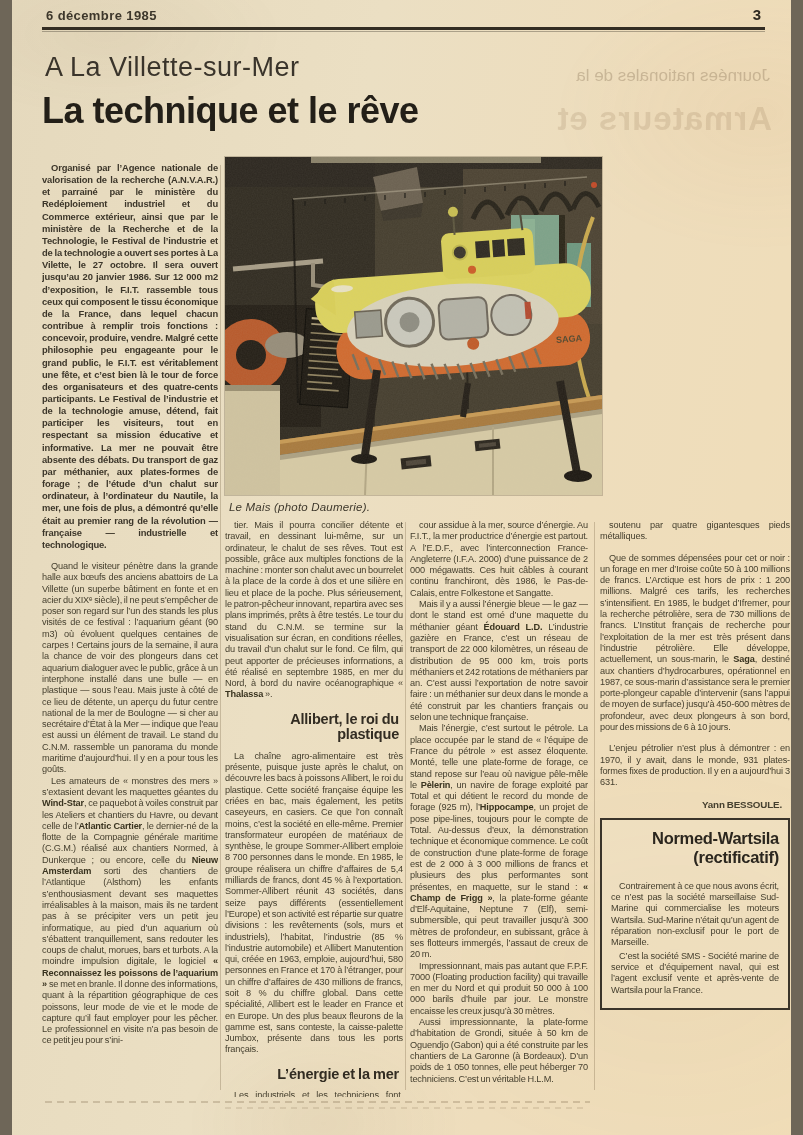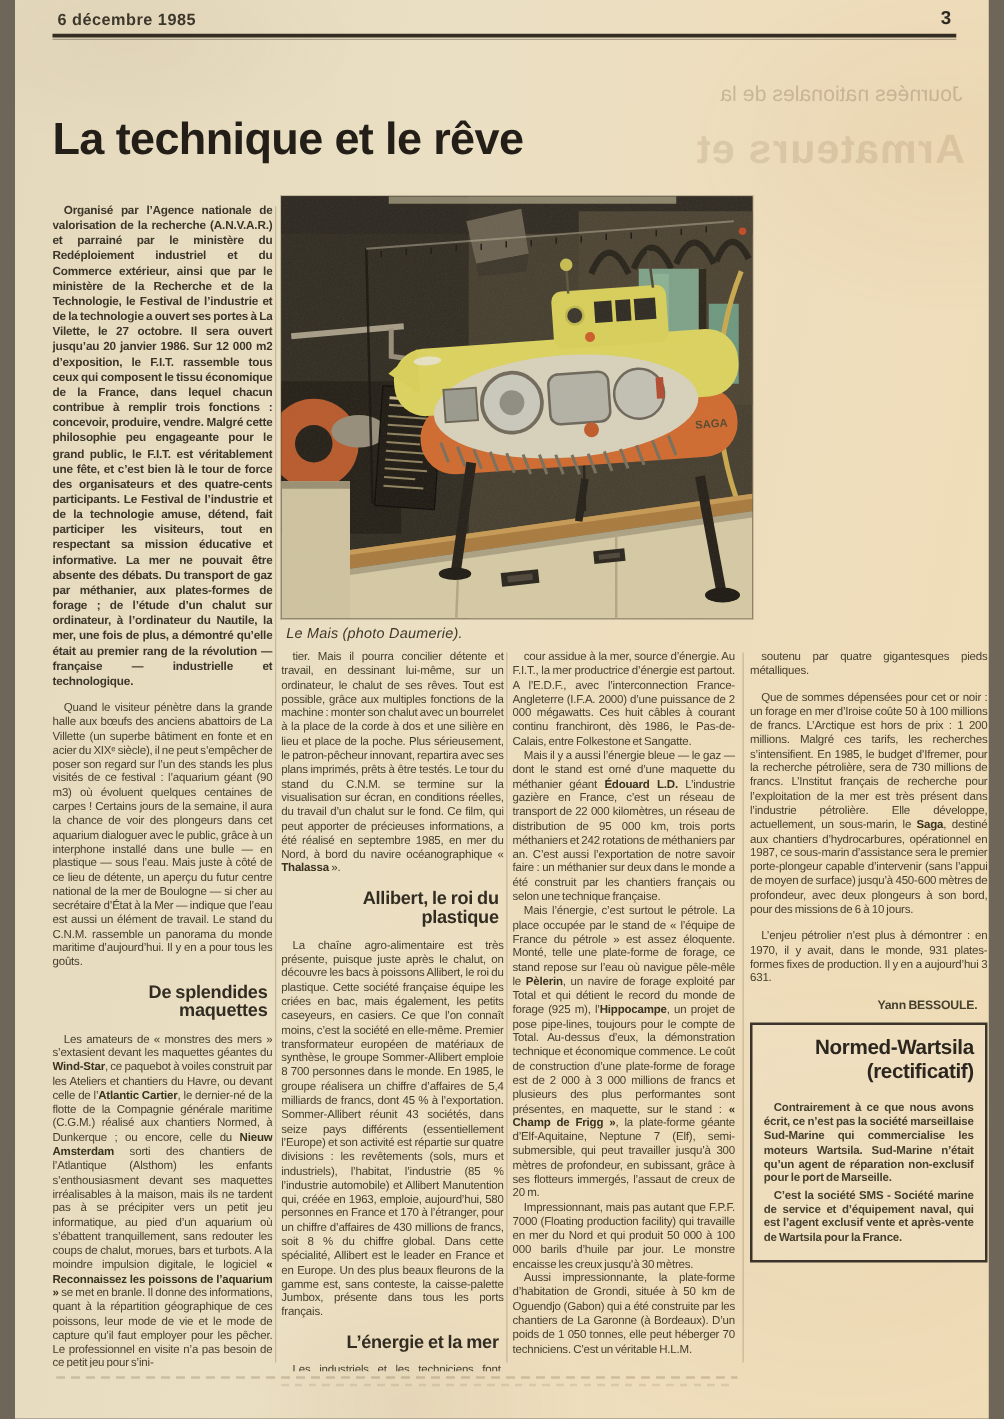--- a/index.html
+++ b/index.html
@@ -42,39 +42,40 @@
   
   .vrule{position:absolute;width:1px;background:rgba(115,95,65,.30);}
   
   .photo{position:absolute;left:213px;top:157px;width:377px;height:338px;background:#463f30;box-shadow:0 0 0 1px rgba(70,60,40,.25);}
   .photo svg{display:block;width:100%;height:100%;}
   .caption{position:absolute;left:217px;top:501px;font-style:italic;font-size:11.5px;color:#3e382c;letter-spacing:.2px;}
   
   .box{border:2px solid #3a342a;padding:8px 9px 10px;margin-top:8px;background:rgba(242,230,202,.35);}
   .box-heading{font-weight:bold;font-size:16.5px;line-height:19px;letter-spacing:-.3px;color:#2b261e;
     text-align:right;text-indent:0 !important;margin:1px 0 14px !important;}
-  .box p{margin:0 0 2px !important;text-indent:8px;font-size:9.2px;line-height:11.3px;font-weight:bold;}
+  .box p{margin:0 0 2px !important;text-indent:8px;font-size:9.2px;line-height:11.3px;}
   
   .showdash{position:absolute;left:33px;top:1101px;width:545px;height:2px;opacity:.45;
     background:repeating-linear-gradient(90deg,rgba(110,88,58,.55) 0 7px,transparent 7px 12px);}
   .showdash2{position:absolute;left:213px;top:1107px;width:360px;height:2px;opacity:.3;
     background:repeating-linear-gradient(90deg,rgba(110,88,58,.5) 0 6px,transparent 6px 11px);}
 </style>
 </head>
 <body>
 
 <div class="page">
 
   <div class="date">6 décembre 1985</div>
   <div class="pagenum">3</div>
   <div class="rule"></div>
 
   <div class="ghost ghost1">Journées nationales de la</div>
   <div class="ghost ghost2">Armateurs et</div>
 
+  <div class="kicker">A La Villette-sur-Mer</div>
   <h1 class="headline" style="margin:0;">La technique et le rêve</h1>
 
   <div class="photo">
     <svg viewBox="0 0 377 338" preserveAspectRatio="none">
       <defs>
         <filter id="grain">
             <feTurbulence type="fractalNoise" baseFrequency="0.8" numOctaves="2" stitchTiles="stitch"></feTurbulence>
           <feColorMatrix type="matrix" values="0 0 0 0 0.55  0 0 0 0 0.5  0 0 0 0 0.4  0 0 0 0.35 0"></feColorMatrix>
           </filter>
       </defs>
@@ -176,21 +177,20 @@
   </div>
   <div class="caption">Le Mais (photo Daumerie).</div>
 
   <div class="vrule" style="left:208px;top:165px;height:925px;"></div>
   <div class="vrule" style="left:393px;top:522px;height:568px;"></div>
   <div class="vrule" style="left:582px;top:522px;height:568px;"></div>
 
   <div class="col" id="col1">
     <p class="intro">Organisé par l’Agence nationale de valorisation de la recherche (A.N.V.A.R.) et parrainé par le ministère du Redéploiement industriel et du Commerce extérieur, ainsi que par le ministère de la Recherche et de la Technologie, le Festival de l’industrie et de la technologie a ouvert ses portes à La Vilette, le 27 octobre. Il sera ouvert jusqu’au 20 janvier 1986. Sur 12 000 m2 d’exposition, le F.I.T. rassemble tous ceux qui composent le tissu économique de la France, dans lequel chacun contribue à remplir trois fonctions : concevoir, produire, vendre. Malgré cette philosophie peu engageante pour le grand public, le F.I.T. est véritablement une fête, et c’est bien là le tour de force des organisateurs et des quatre-cents participants. Le Festival de l’industrie et de la technologie amuse, détend, fait participer les visiteurs, tout en respectant sa mission éducative et informative. La mer ne pouvait être absente des débats. Du transport de gaz par méthanier, aux plates-formes de forage ; de l’étude d’un chalut sur ordinateur, à l’ordinateur du Nautile, la mer, une fois de plus, a démontré qu’elle était au premier rang de la révolution — française — industrielle et technologique.</p>
     <p class="gap">Quand le visiteur pénètre dans la grande halle aux bœufs des anciens abattoirs de La Villette (un superbe bâtiment en fonte et en acier du XIXᵉ siècle), il ne peut s’empêcher de poser son regard sur l’un des stands les plus visités de ce festival : l’aquarium géant (90 m3) où évoluent quelques centaines de carpes ! Certains jours de la semaine, il aura la chance de voir des plongeurs dans cet aquarium dialoguer avec le public, grâce à un interphone installé dans une bulle — en plastique — sous l’eau. Mais juste à côté de ce lieu de détente, un aperçu du futur centre national de la mer de Boulogne — si cher au secrétaire d’État à la Mer — indique que l’eau est aussi un élément de travail. Le stand du C.N.M. rassemble un panorama du monde maritime d’aujourd’hui. Il y en a pour tous les goûts.</p>
-    <h2 class="subhead">De splendides maquettes</h2>
     <p>Les amateurs de « monstres des mers » s’extasient devant les maquettes géantes du <b>Wind-Star</b>, ce paquebot à voiles construit par les Ateliers et chantiers du Havre, ou devant celle de l’<b>Atlantic Cartier</b>, le dernier-né de la flotte de la Compagnie générale maritime (C.G.M.) réalisé aux chantiers Normed, à Dunkerque ; ou encore, celle du <b>Nieuw Amsterdam</b> sorti des chantiers de l’Atlantique (Alsthom) les enfants s’enthousiasment devant ses maquettes irréalisables à la maison, mais ils ne tardent pas à se précipiter vers un petit jeu informatique, au pied d’un aquarium où s’ébattent tranquillement, sans redouter les coups de chalut, morues, bars et turbots. A la moindre impulsion digitale, le logiciel <b>« Reconnaissez les poissons de l’aquarium »</b> se met en branle. Il donne des informations, quant à la répartition géographique de ces poissons, leur mode de vie et le mode de capture qu’il faut employer pour les pêcher. Le professionnel en visite n’a pas besoin de ce petit jeu pour s’ini-</p>
   </div>
 
   <div class="col" id="col2">
     <p>tier. Mais il pourra concilier détente et travail, en dessinant lui-même, sur un ordinateur, le chalut de ses rêves. Tout est possible, grâce aux multiples fonctions de la machine : monter son chalut avec un bourrelet à la place de la corde à dos et une silière en lieu et place de la poche. Plus sérieusement, le patron-pêcheur innovant, repartira avec ses plans imprimés, prêts à être testés. Le tour du stand du C.N.M. se termine sur la visualisation sur écran, en conditions réelles, du travail d’un chalut sur le fond. Ce film, qui peut apporter de précieuses informations, a été réalisé en septembre 1985, en mer du Nord, à bord du navire océanographique « <b>Thalassa</b> ».</p>
     <h2 class="subhead">Allibert, le roi du plastique</h2>
     <p>La chaîne agro-alimentaire est très présente, puisque juste après le chalut, on découvre les bacs à poissons Allibert, le roi du plastique. Cette société française équipe les criées en bac, mais également, les petits caseyeurs, en casiers. Ce que l’on connaît moins, c’est la société en elle-même. Premier transformateur européen de matériaux de synthèse, le groupe Sommer-Allibert emploie 8 700 personnes dans le monde. En 1985, le groupe réalisera un chiffre d’affaires de 5,4 milliards de francs, dont 45 % à l’exportation. Sommer-Allibert réunit 43 sociétés, dans seize pays différents (essentiellement l’Europe) et son activité est répartie sur quatre divisions : les revêtements (sols, murs et industriels), l’habitat, l’industrie (85 % l’industrie automobile) et Allibert Manutention qui, créée en 1963, emploie, aujourd’hui, 580 personnes en France et 170 à l’étranger, pour un chiffre d’affaires de 430 millions de francs, soit 8 % du chiffre global. Dans cette spécialité, Allibert est le leader en France et en Europe. Un des plus beaux fleurons de la gamme est, sans conteste, la caisse-palette Jumbox, présente dans tous les ports français.</p>
     <h2 class="subhead">L’énergie et la mer</h2>
     <p>Les industriels et les techniciens font, depuis quelques années, une</p>
   </div>

